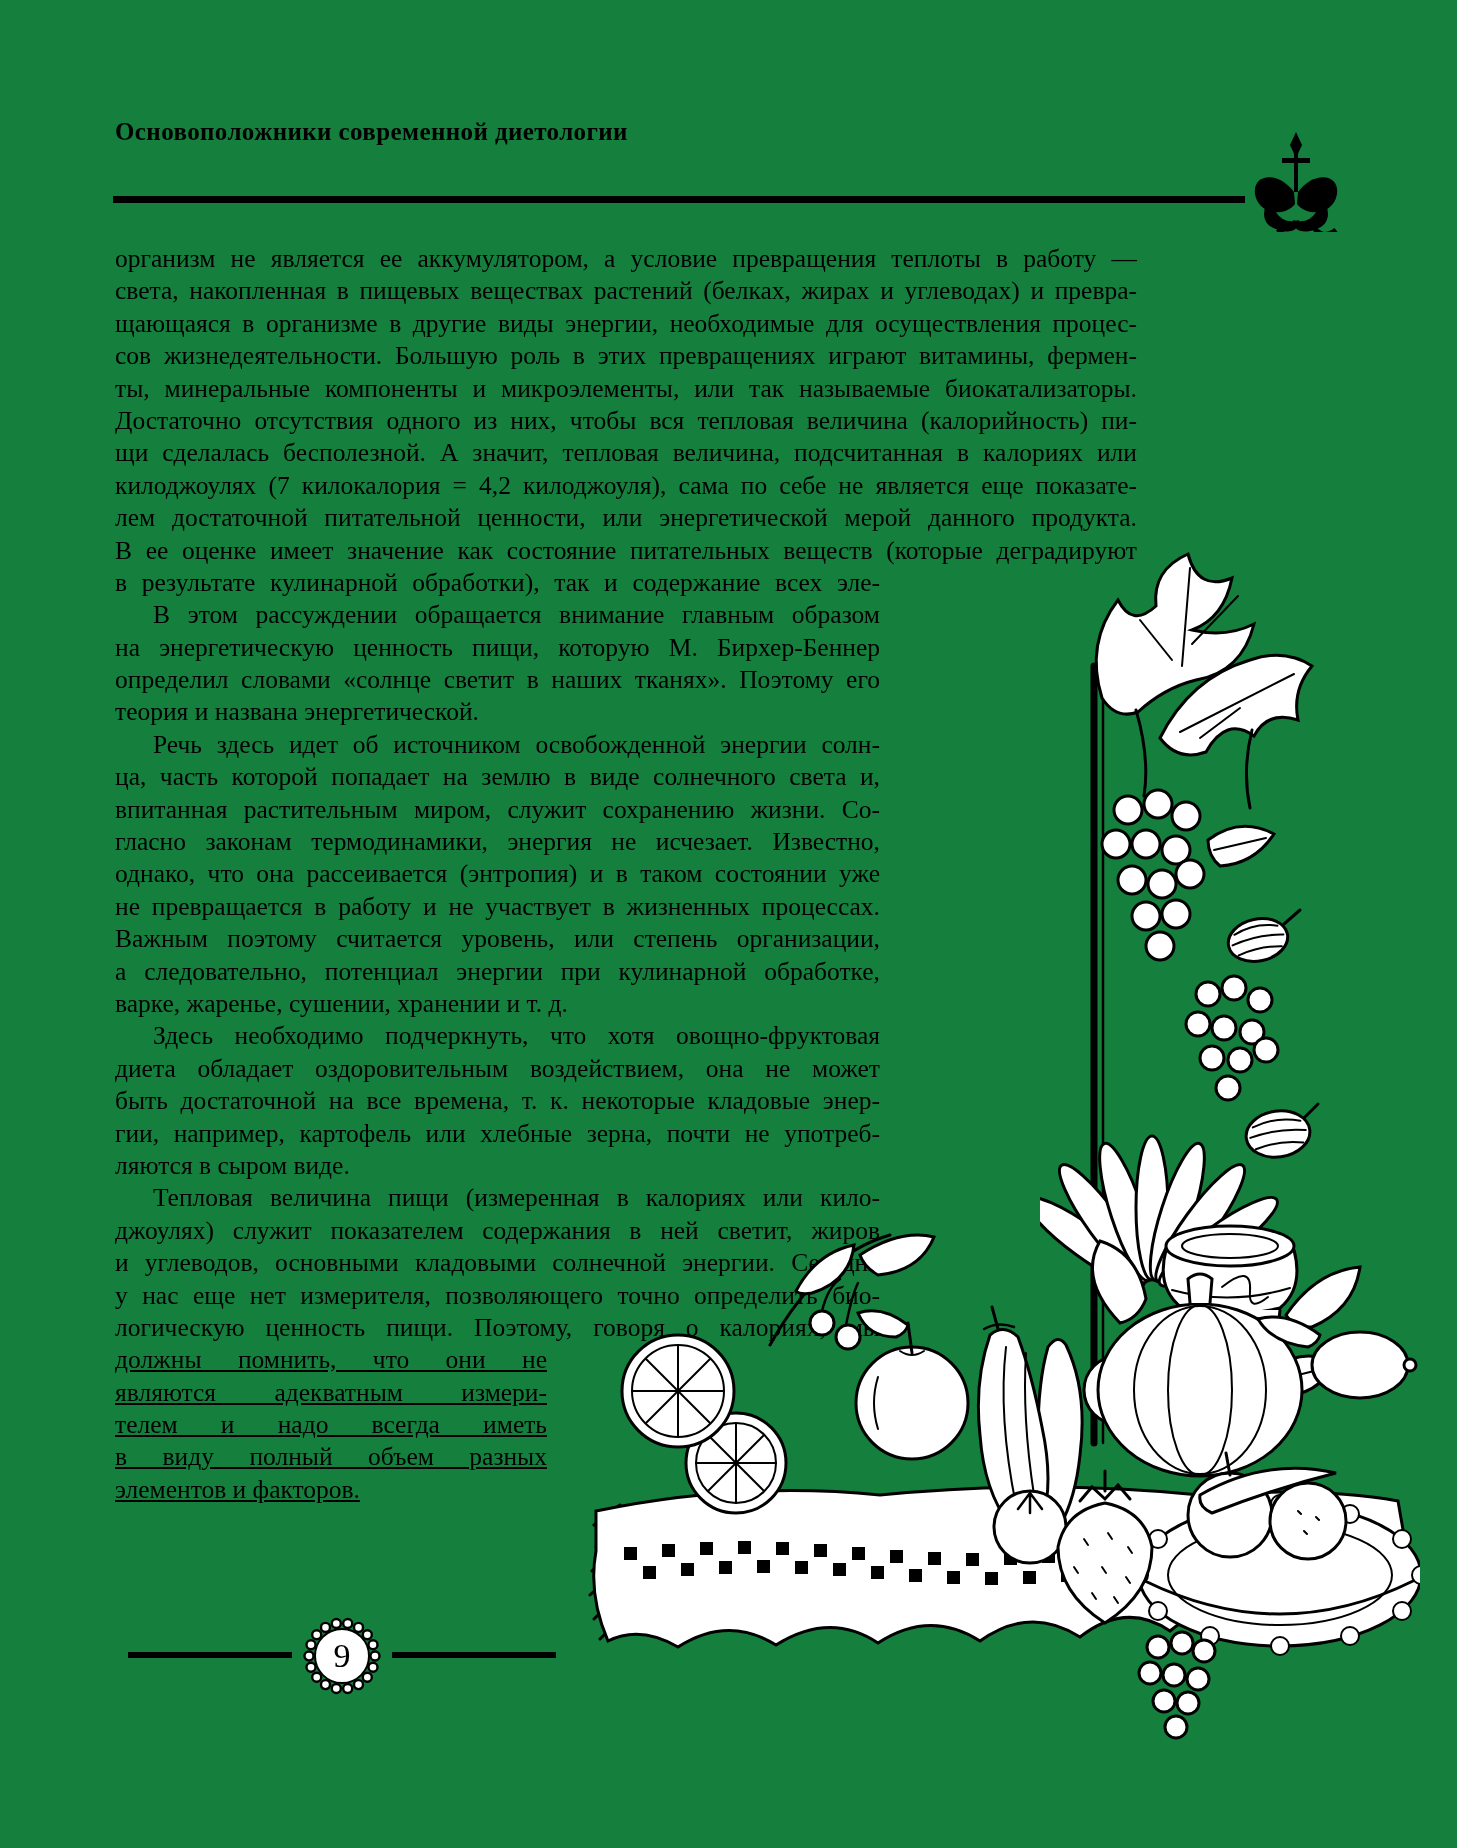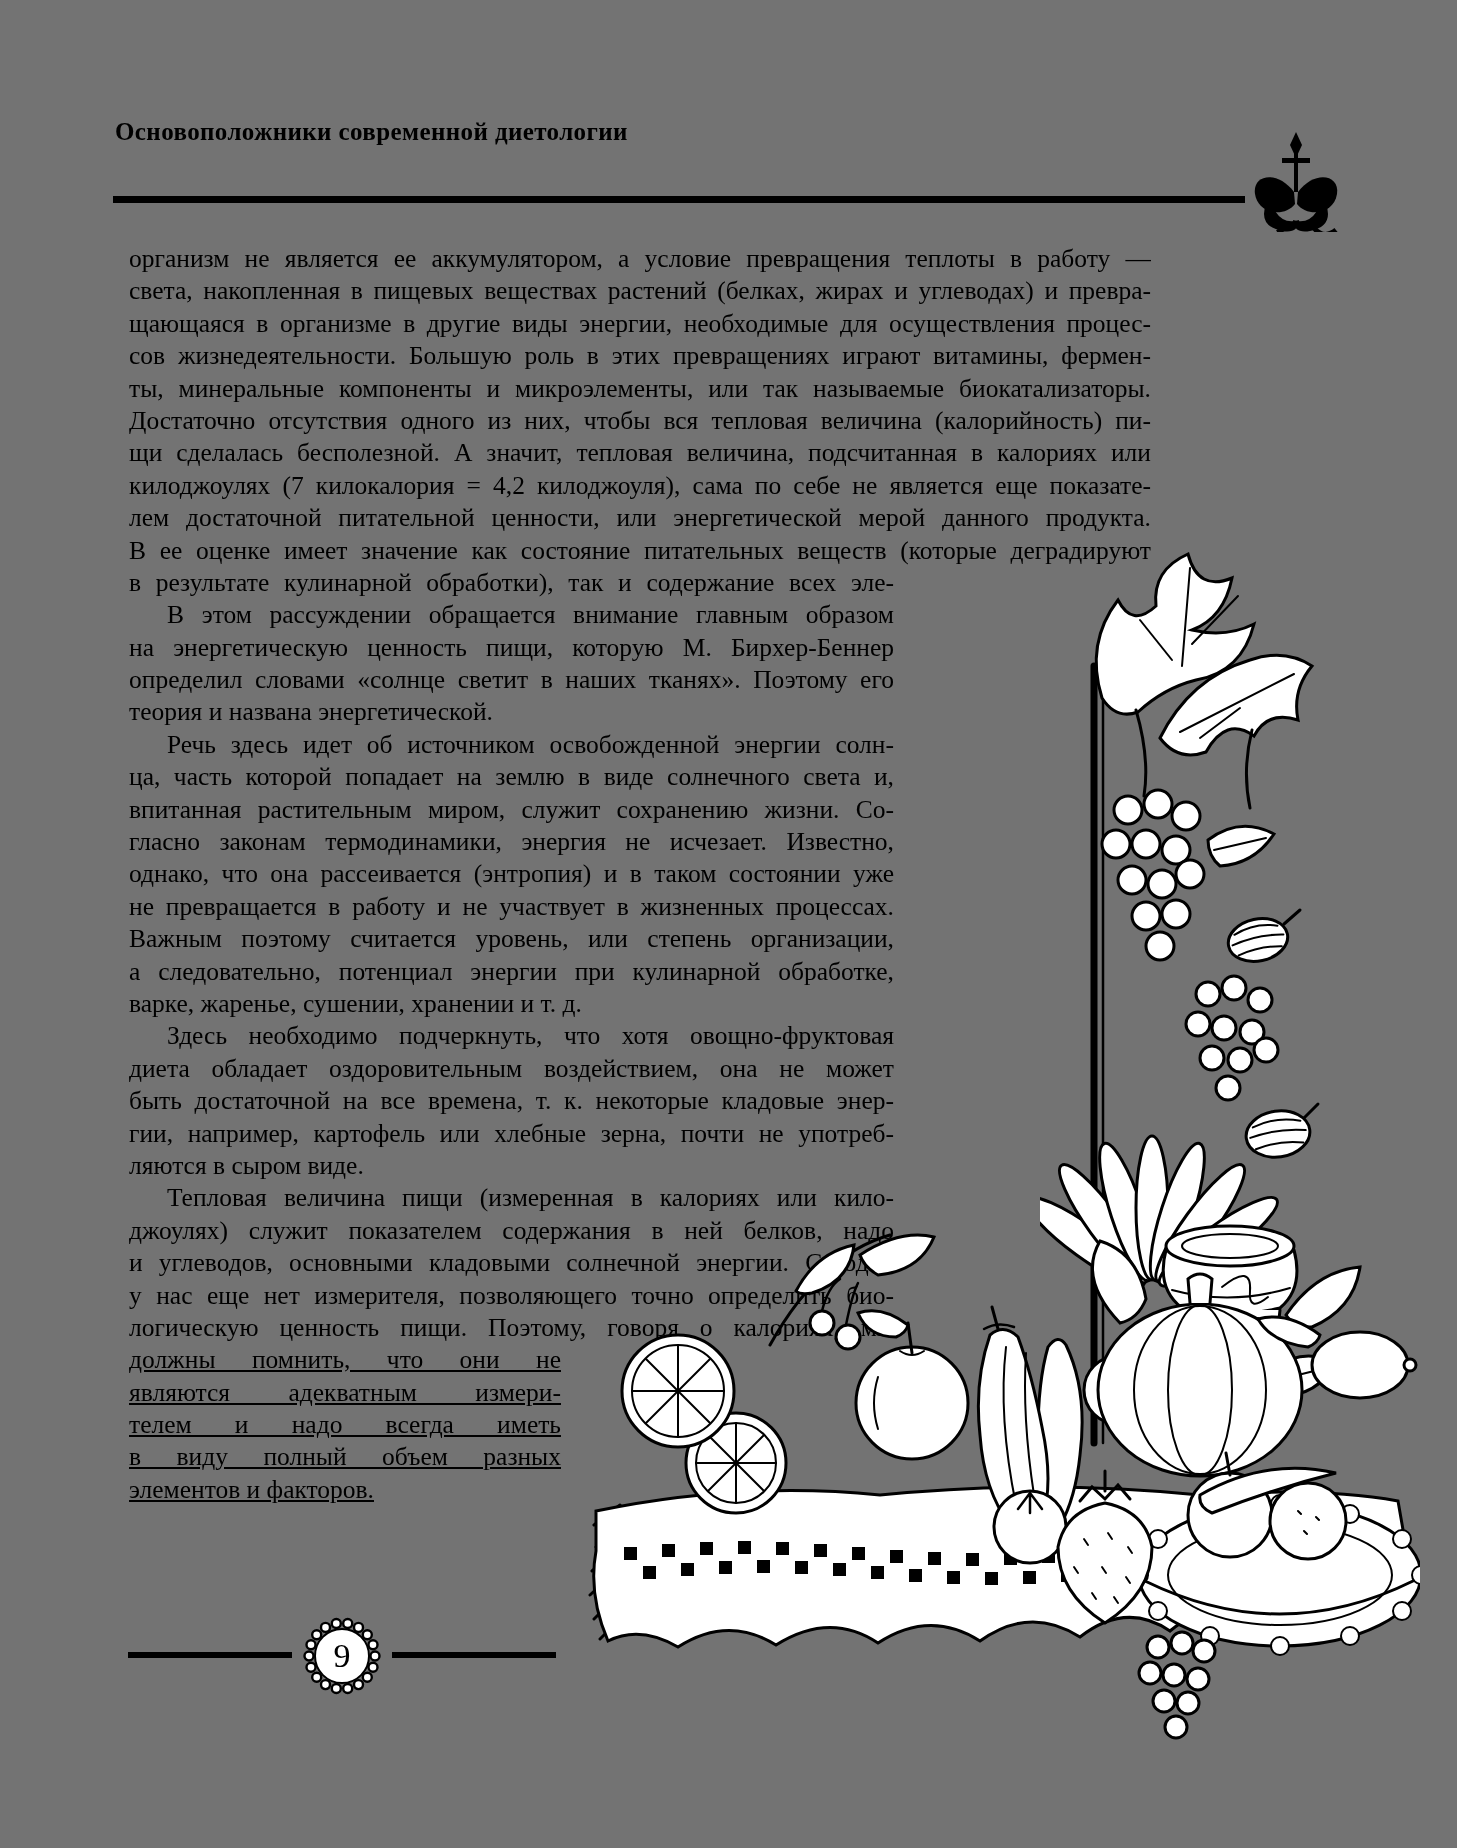--- a/index.html
+++ b/index.html
@@ -1,36 +1,36 @@
 <!DOCTYPE html>
 <html><head>
 <meta charset="utf-8">
 <style>
   html,body { margin:0; padding:0; background:#e8e8e8; }
   .page {
     position:relative; width:1457px; height:1848px; margin:0 auto;
-    background:#737373; color:#000;
+    background:#15803d; color:#000;
     font-family:"Liberation Serif", serif;
     overflow:hidden;
   }
   
   .running-head {
     position:absolute; left:115px; top:118px;
     font-size:25px; font-weight:bold; letter-spacing:0.4px;
     white-space:nowrap;
   }
   .head-rule {
     position:absolute; left:113px; top:196px; width:1132px; height:7px;
     background:#000;
   }
   .ornament { position:absolute; left:1248px; top:128px; width:96px; height:104px; }
 
   
   .text-col { position:absolute; left:115px; top:243px; font-size:25.5px; line-height:32.4px; }
-  .tblock { text-align:left;margin-left:14px; }
+  .tblock { text-align:left; }
   .w-wide    { width:1022px; }
   .w-narrow  { width:765px;  }
   .w-xnarrow { width:432px;text-decoration:underline;  }
   .tline { height:32.4px; overflow:hidden; white-space:normal; }
   .tline.j { text-align:justify; }
   .tline.j::after { content:""; display:inline-block; width:100%; height:0; }
   .tline.ind { text-indent:38px; }
 
   
   .illu { position:absolute; }
@@ -96,21 +96,21 @@
         <div class="tline j">не превращается в работу и не участвует в жизненных процессах.</div>
         <div class="tline j">Важным поэтому считается уровень, или степень организации,</div>
         <div class="tline j">а следовательно, потенциал энергии при кулинарной обработке,</div>
         <div class="tline">варке, жаренье, сушении, хранении и т. д.</div>
         <div class="tline j ind">Здесь необходимо подчеркнуть, что хотя овощно-фруктовая</div>
         <div class="tline j">диета обладает оздоровительным воздействием, она не может</div>
         <div class="tline j">быть достаточной на все времена, т. к. некоторые кладовые энер-</div>
         <div class="tline j">гии, например, картофель или хлебные зерна, почти не употреб-</div>
         <div class="tline">ляются в сыром виде.</div>
         <div class="tline j ind">Тепловая величина пищи (измеренная в калориях или кило-</div>
-        <div class="tline j">джоулях) служит показателем содержания в ней белков, надо</div>
+        <div class="tline j">джоулях) служит показателем содержания в ней светит, жиров</div>
         <div class="tline j">и углеводов, основными кладовыми солнечной энергии. Сегодня</div>
         <div class="tline j">у нас еще нет измерителя, позволяющего точно определить био-</div>
         <div class="tline j">логическую ценность пищи. Поэтому, говоря о калориях, мы</div>
       </div>
     <div class="tblock w-xnarrow">
         <div class="tline j">должны помнить, что они не</div>
         <div class="tline j">являются адекватным измери-</div>
         <div class="tline j">телем и надо всегда иметь</div>
         <div class="tline j">в виду полный объем разных</div>
         <div class="tline">элементов и факторов.</div>

